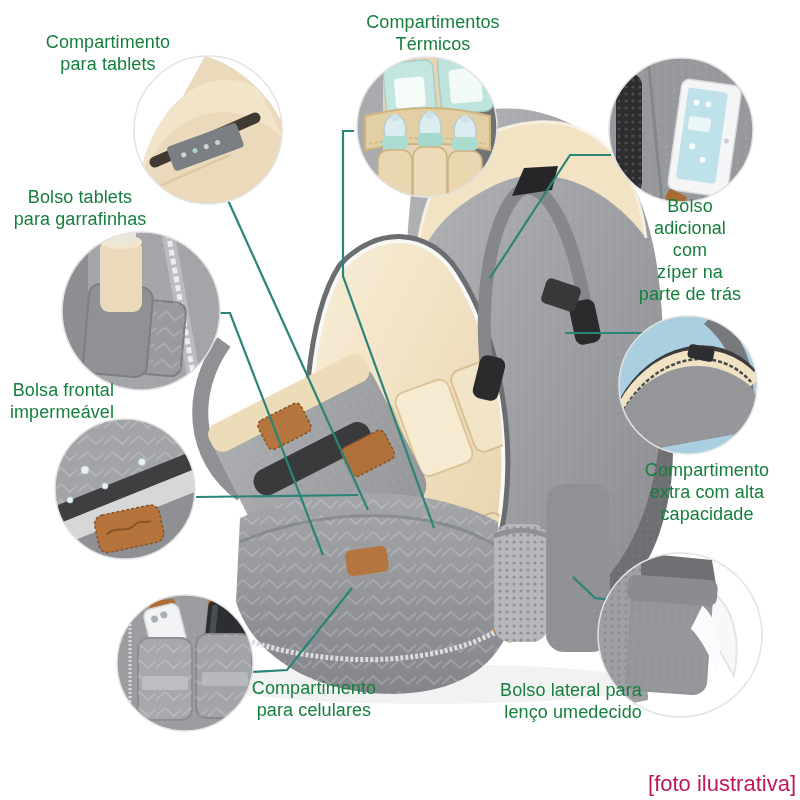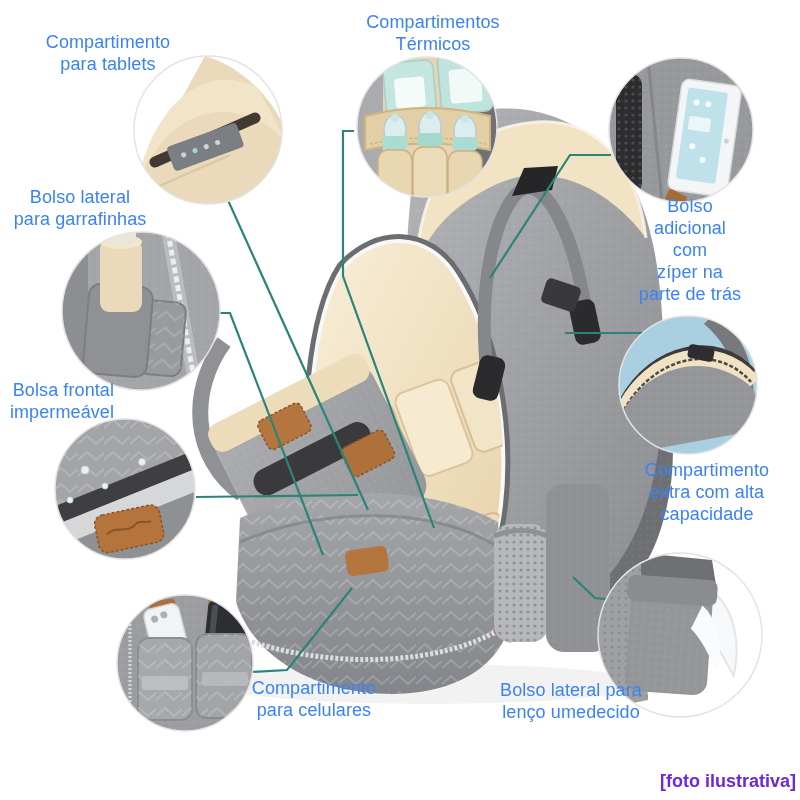--- a/index.html
+++ b/index.html
@@ -10,29 +10,29 @@
   }
   #stage{position:absolute;inset:0;width:800px;height:800px;}
   .lbl{
     position:absolute;
     transform:translateX(-50%);
     text-align:center;
     white-space:pre-line;
     font-size:18px;
     line-height:22px;
     font-weight:500;
-    color:#3b82f6;
+    color:#15803d;
     letter-spacing:0.1px;
   }
   .footnote{
     position:absolute;
     right:4px;top:771px;
-    font-size:18px;
-    color:#6d28d9;
-    font-weight:700;
+    font-size:22px;
+    color:#be185d;
+    font-weight:400;
   }
 </style>
 </head>
 <body>
 
 <svg id="stage" viewBox="0 0 800 800" xmlns="http://www.w3.org/2000/svg">
   <defs>
     <linearGradient id="gGray" x1="0" y1="0" x2="1" y2="1">
       <stop offset="0" stop-color="#b3b5b8"></stop>
         <stop offset="1" stop-color="#8a8c8f"></stop>
@@ -329,26 +329,26 @@
       </g>
     </g>
     <circle cx="680" cy="635" r="82" fill="none" stroke="#e3e3e3" stroke-width="1.5"></circle>
   </g>
 </svg>
 
 <div class="lbl" style="left:108px; top:31px;">Compartimento
 para tablets</div>
 <div class="lbl" style="left:433px; top:11px;">Compartimentos
 Térmicos</div>
-<div class="lbl" style="left:80px;  top:186px;">Bolso lateral
+<div class="lbl" style="left:80px;  top:186px;">Bolso tablets
 para garrafinhas</div>
 <div class="lbl" style="left:62px;  top:379px;text-align:right;">Bolsa frontal
 impermeável</div>
 <div class="lbl" style="left:690px; top:195px;">Bolso adicional com
 zíper na parte de trás</div>
 <div class="lbl" style="left:707px; top:459px;">Compartimento
 extra com alta
 capacidade</div>
 <div class="lbl" style="left:314px; top:677px;">Compartimento
 para celulares</div>
-<div class="lbl" style="left:571px; top:679px;">Bolso lateral para
+<div class="lbl" style="left:571px; top:679px;text-align:right;">Bolso lateral para
 lenço umedecido</div>
 <div class="footnote">[foto ilustrativa]</div>
 
 </body></html>

